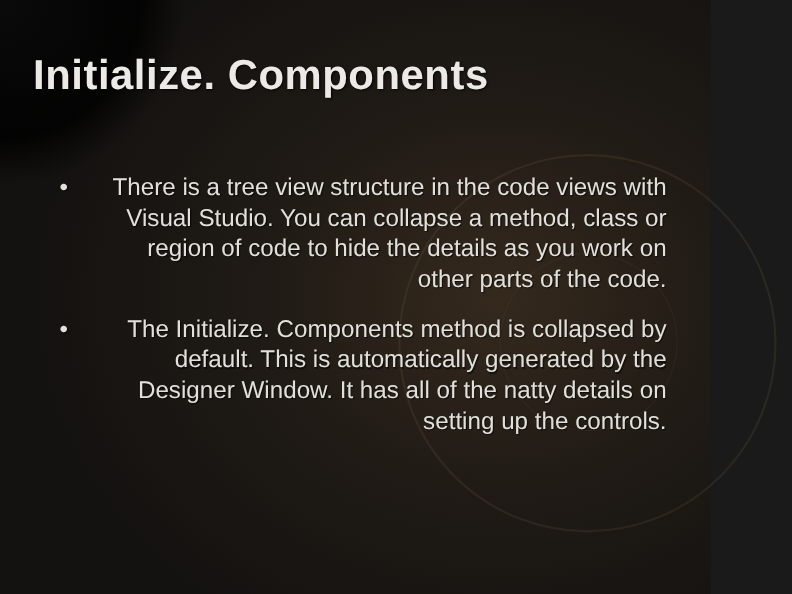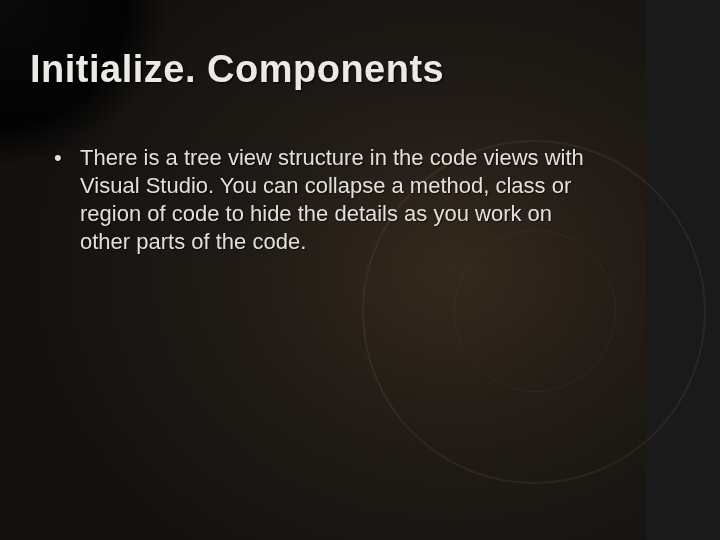--- a/index.html
+++ b/index.html
@@ -74,21 +74,22 @@
   }
 
   ul.bullets {
     list-style: none;
     margin: 0;
     padding: 0;
   }
   ul.bullets > li {
     position: relative;
     padding-left: 26px;
-    margin: 4px 0 4px 0;
+    margin: 16px 0 4px 0;
+    text-align: right;
   }
   ul.bullets > li::before {
     content: "•";
     position: absolute;
     left: 0;
     top: 0;
     color: #e2e0db;
     font-size: 22px;
     line-height: 1.28;
   }
@@ -98,16 +99,19 @@
 
 <div class="slide">
 
   <div class="title">Initialize. Components</div>
 
   <div class="body">
     <ul class="bullets">
       <li>
         <span>There is a tree view structure in the code views with Visual Studio. You can collapse a method, class or region of code to hide the details as you work on other parts of the code.</span>
       </li>
+      <li>
+        <span>The Initialize. Components method is collapsed by default. This is automatically generated by the Designer Window. It has all of the natty details on setting up the controls.</span>
+      </li>
     </ul>
   </div>
 
 </div>
 
 </body></html>

